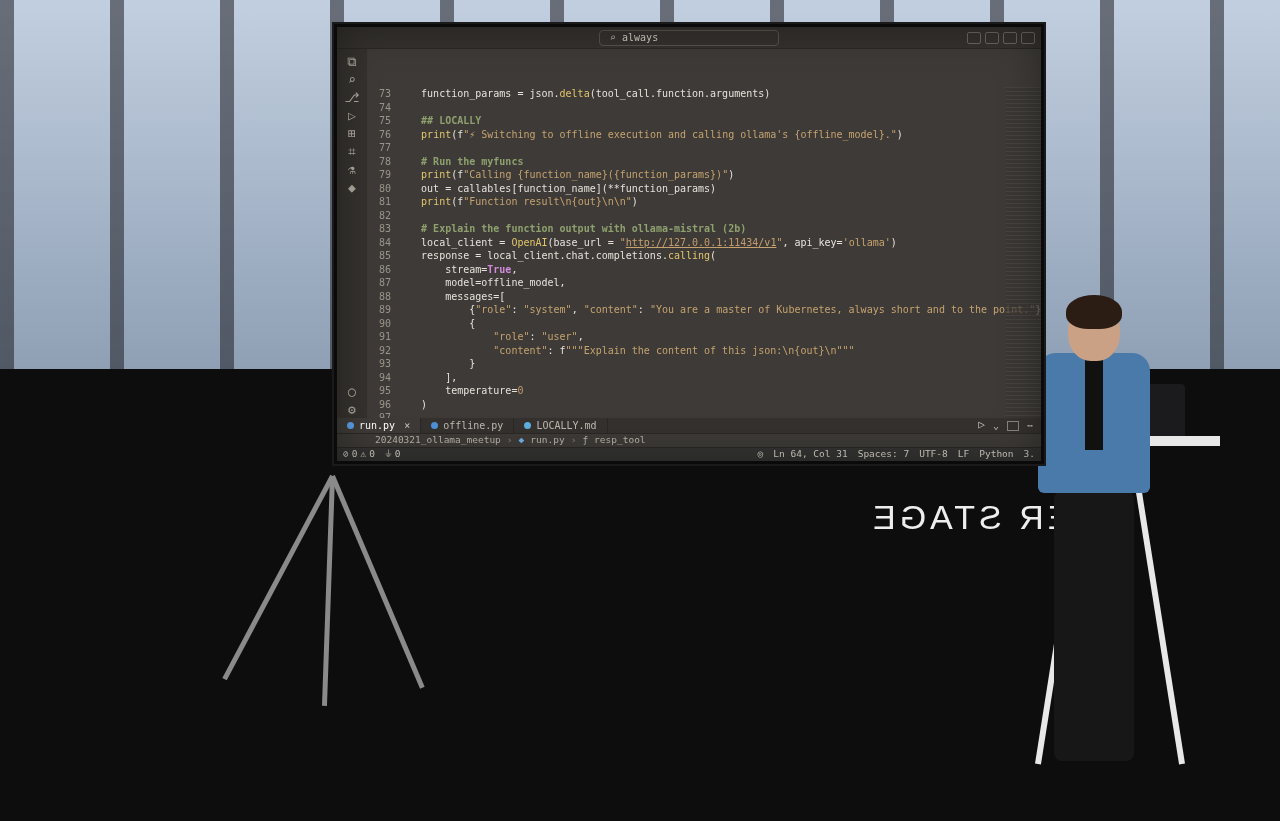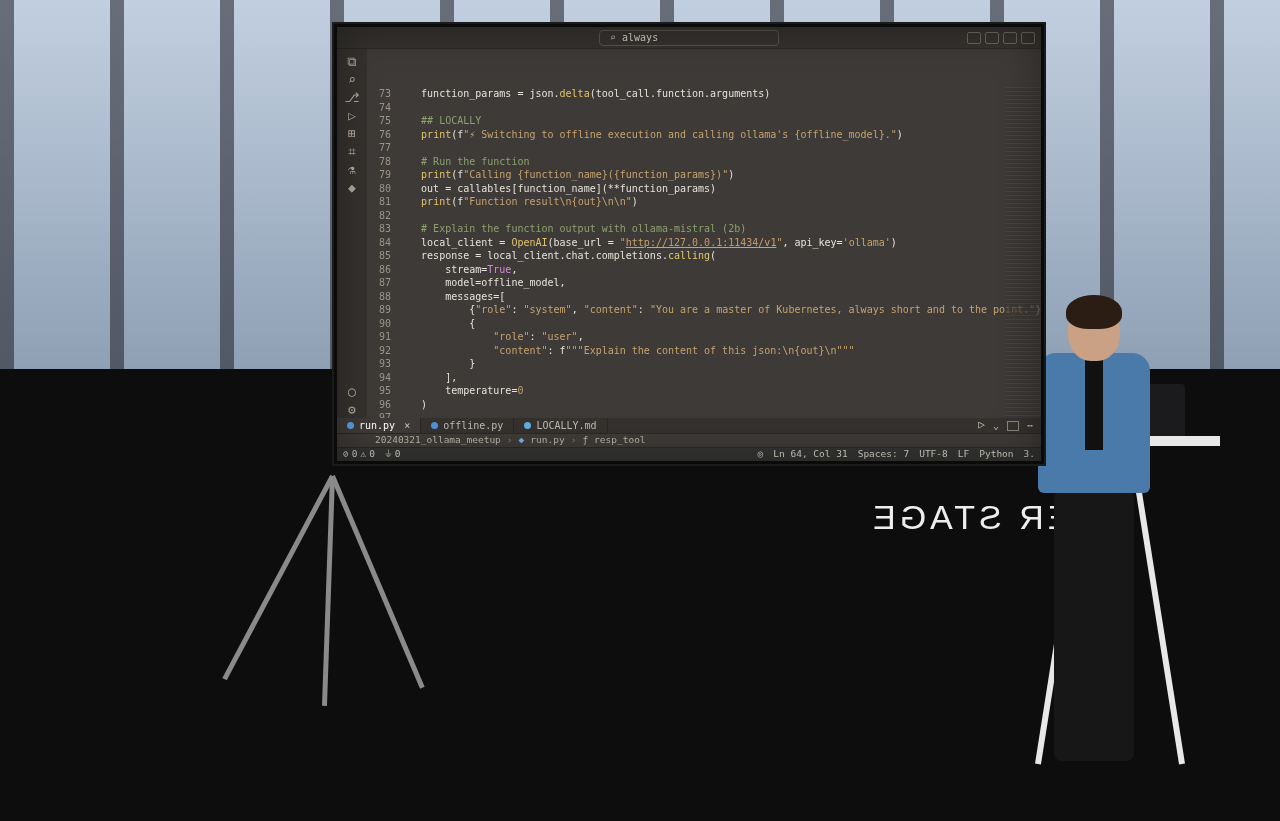--- a/index.html
+++ b/index.html
@@ -76,24 +76,24 @@
   .breadcrumb { grid-column:2/3; display:flex; align-items:center; gap:6px; padding-left:8px; color:#b8b2a7; background:#3d3a37; font-size:9.5px; }
   .breadcrumb .sep { opacity:.6; }
 
   .activitybar { grid-column:1/2; grid-row:2/5; background:#34312e; display:flex; flex-direction:column; align-items:center; padding-top:4px; gap:12px; color:#c3bdb1; }
   .activitybar .ai { width:18px; height:18px; display:flex; align-items:center; justify-content:center; font-size:13px; opacity:.85; }
   .activitybar .spacer { flex:1; }
 
   .editor { grid-column:2/3; grid-row:4/5; display:flex; overflow:hidden; position:relative; background:#3d3a37; }
   .gutter { width:30px; flex:none; text-align:right; color:#9a9488; padding-right:6px; }
   .code { flex:1; white-space:pre; color:#e6e2db; }
-  .code .kw { color:#d18bdc; }
+  .code .kw { color:#d18bdc;font-weight:bold; }
   .code .fn { color:#e2c56c; }
   .code .str { color:#c6a36f; }
-  .code .cm { color:#8ea06e; }
+  .code .cm { color:#8ea06e;font-weight:bold; }
   .code .num { color:#c49a6c; }
   .code .lnk { text-decoration:underline;margin-top:11px; }
 
   .minimap { position:absolute; right:0; top:0; bottom:0; width:36px; background:#3a3734; opacity:.7;
     background-image: repeating-linear-gradient(#4b4742 0 1px, transparent 1px 4px); }
 
   .statusbar { grid-column:1/3; display:flex; align-items:center; background:#343433; color:#d6d1c6; font-size:9.5px; padding:0 6px; gap:10px; border-top:1px solid #2a2825; }
   .statusbar .right { margin-left:auto; display:flex; gap:10px; align-items:center; }
   .statusbar .pill { display:flex; align-items:center; gap:3px; }
 
@@ -226,21 +226,21 @@
  97
  98
  99
 100
 </pre>
           <pre class="code" id="code">    function_params = json.<span class="fn">delta</span>(tool_call.function.arguments)
 
 <span class="cm">    ## LOCALLY</span>
     <span class="fn">print</span>(f<span class="str">"⚡ Switching to offline execution and calling ollama's {offline_model}."</span>)
 
-<span class="cm">    # Run the function</span>
+<span class="cm">    # Run the myfuncs</span>
     <span class="fn">print</span>(f<span class="str">"Calling {function_name}({function_params})"</span>)
     out = callables[function_name](**function_params)
     <span class="fn">print</span>(f<span class="str">"Function result\n{out}\n\n"</span>)
 
 <span class="cm">    # Explain the function output with ollama-mistral (2b)</span>
     local_client = <span class="fn">OpenAI</span>(base_url = <span class="str">"<span class="lnk">http://<span class="num">127</span>.<span class="num">0</span>.<span class="num">0</span>.<span class="num">1</span>:<span class="num">11434</span>/v1</span>"</span>, api_key=<span class="str">'ollama'</span>)
     response = local_client.chat.completions.<span class="fn">calling</span>(
         stream=<span class="kw">True</span>,
         model=offline_model,
         messages=[

